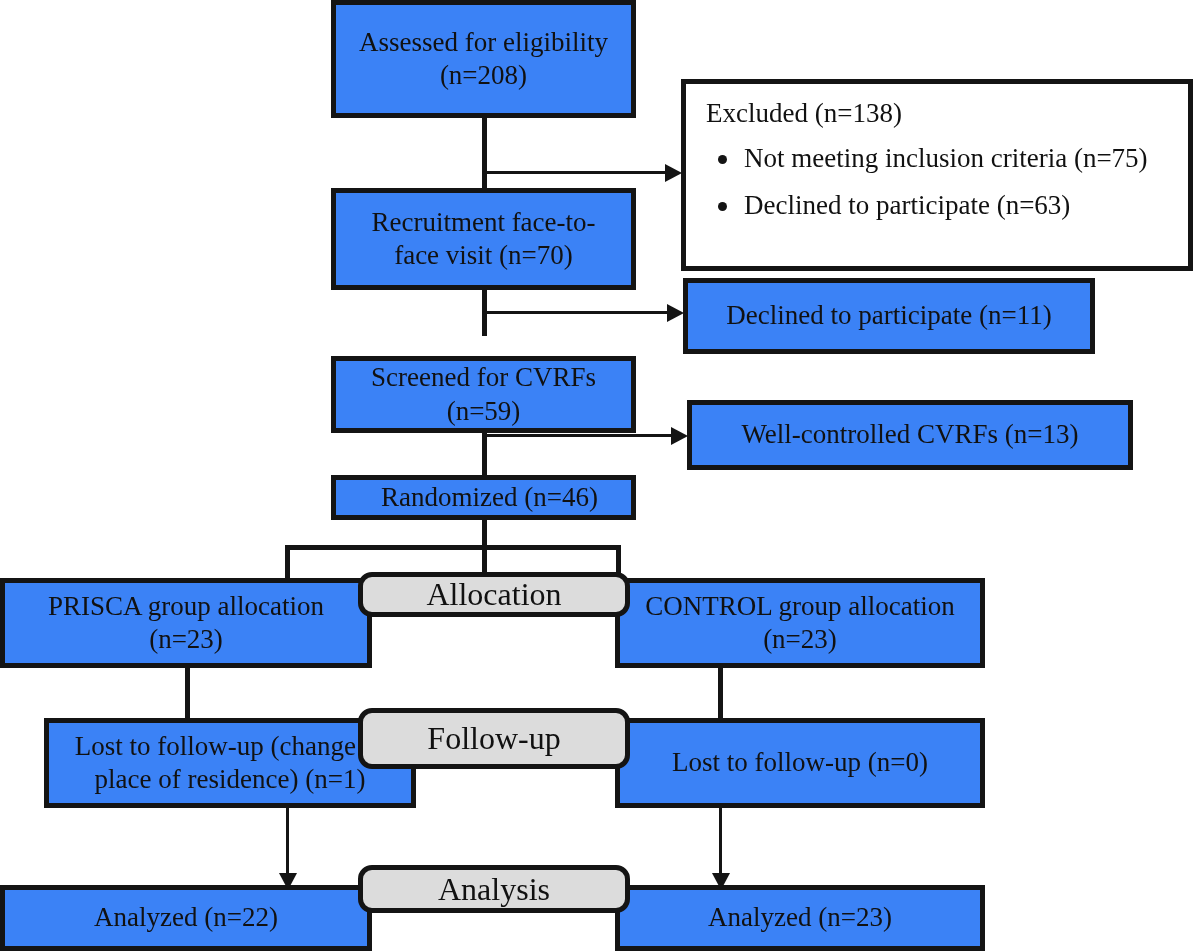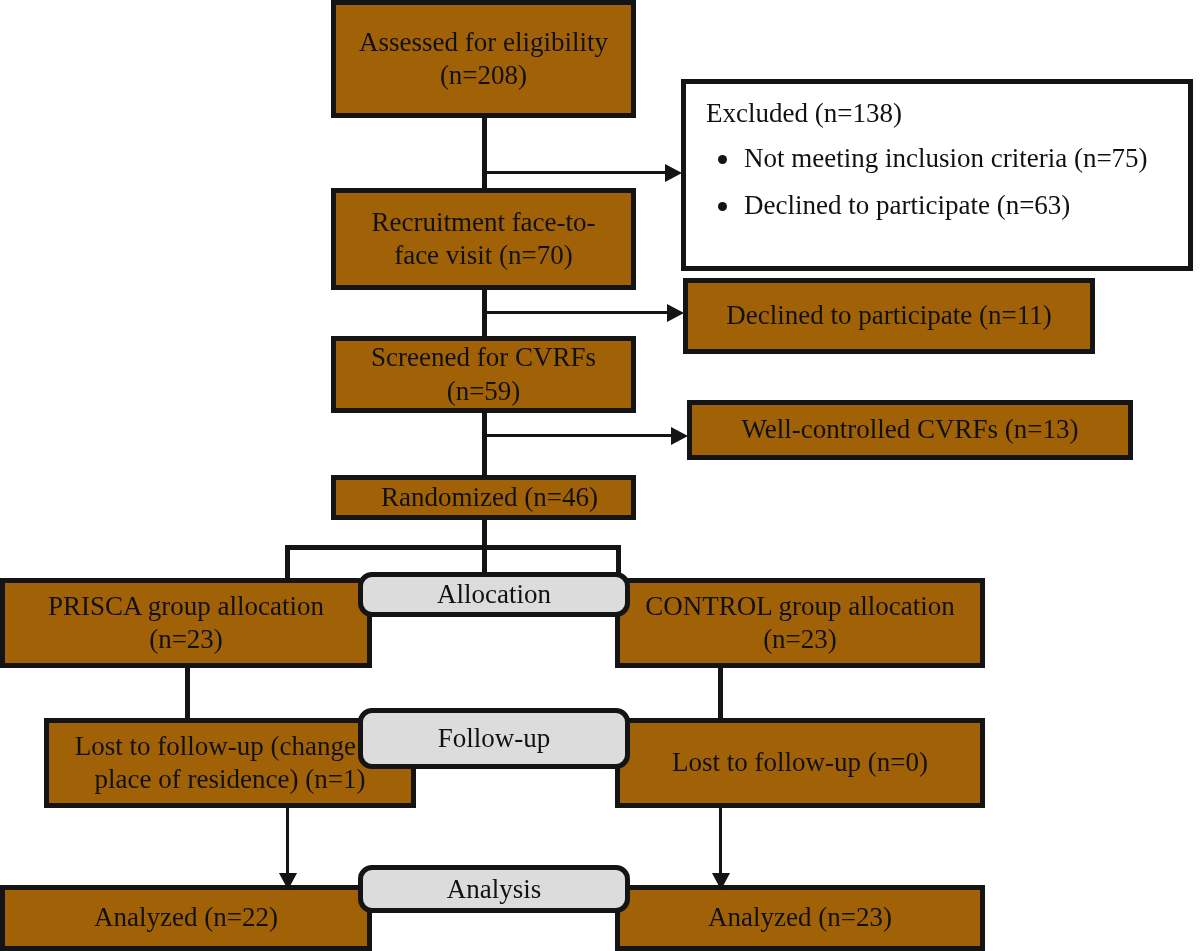--- a/index.html
+++ b/index.html
@@ -15,21 +15,21 @@
     background: #ffffff;
     font-family: "Liberation Serif", "DejaVu Serif", serif;
     color: #111111;
     overflow: hidden;
   }
   
   .box {
     position: absolute;
     box-sizing: border-box;
     border: 5px solid #141414;
-    background: #a16207;
+    background: #3b82f6;
     display: flex;
     align-items: center;
     justify-content: center;
     text-align: center;
     font-size: 27px;
     line-height: 1.24;
     padding: 2px 10px;
     z-index: 3;
   }
   .box .txt { display: block; white-space: pre-line; }
@@ -38,21 +38,21 @@
   .pill {
     position: absolute;
     box-sizing: border-box;
     border: 5px solid #141414;
     border-radius: 14px;
     background: #dcdcdc;
     display: flex;
     align-items: center;
     justify-content: center;
     text-align: center;
-    font-size: 27px;
+    font-size: 32px;
     z-index: 6;
   }
 
   
   .vline {
     position: absolute;
     width: 5px;
     background: #141414;
     z-index: 2;
   }
@@ -158,21 +158,21 @@
   <div class="box" style="left:331px; top:0px; width:305px; height:118px;">
     <span class="txt">Assessed for eligibility
 (n=208)</span>
   </div>
 
   <div class="box" style="left:331px; top:188px; width:305px; height:102px;">
     <span class="txt">Recruitment face-to-
 face visit (n=70)</span>
   </div>
 
-  <div class="box" style="left:331px; top:336px; width:305px; height:77px;">
+  <div class="box" style="left:331px; top:356px; width:305px; height:77px;">
     <span class="txt">Screened for CVRFs
 (n=59)</span>
   </div>
 
   <div class="box" style="left:331px; top:475px; width:305px; height:45px;padding-left:22px;">
     <span class="txt">Randomized (n=46)</span>
   </div>
 
   <div class="bulletbox" style="left:681px; top:79px; width:512px; height:192px;">
     <span class="head">Excluded (n=138)</span>
@@ -185,21 +185,21 @@
         <span class="dot"></span>
         <span>Declined to participate (n=63)</span>
       </li>
     </ul>
   </div>
 
   <div class="box" style="left:683px; top:278px; width:412px; height:76px;">
     <span class="txt">Declined to participate (n=11)</span>
   </div>
 
-  <div class="box" style="left:687px; top:400px; width:446px; height:60px;">
+  <div class="box" style="left:687px; top:400px; width:446px; height:70px;">
     <span class="txt">Well-controlled CVRFs (n=13)</span>
   </div>
 
   <div class="box" style="left:0px; top:578px; width:372px; height:90px;">
     <span class="txt">PRISCA group allocation
 (n=23)</span>
   </div>
 
   <div class="box" style="left:615px; top:578px; width:370px; height:90px;">
     <span class="txt">CONTROL group allocation

